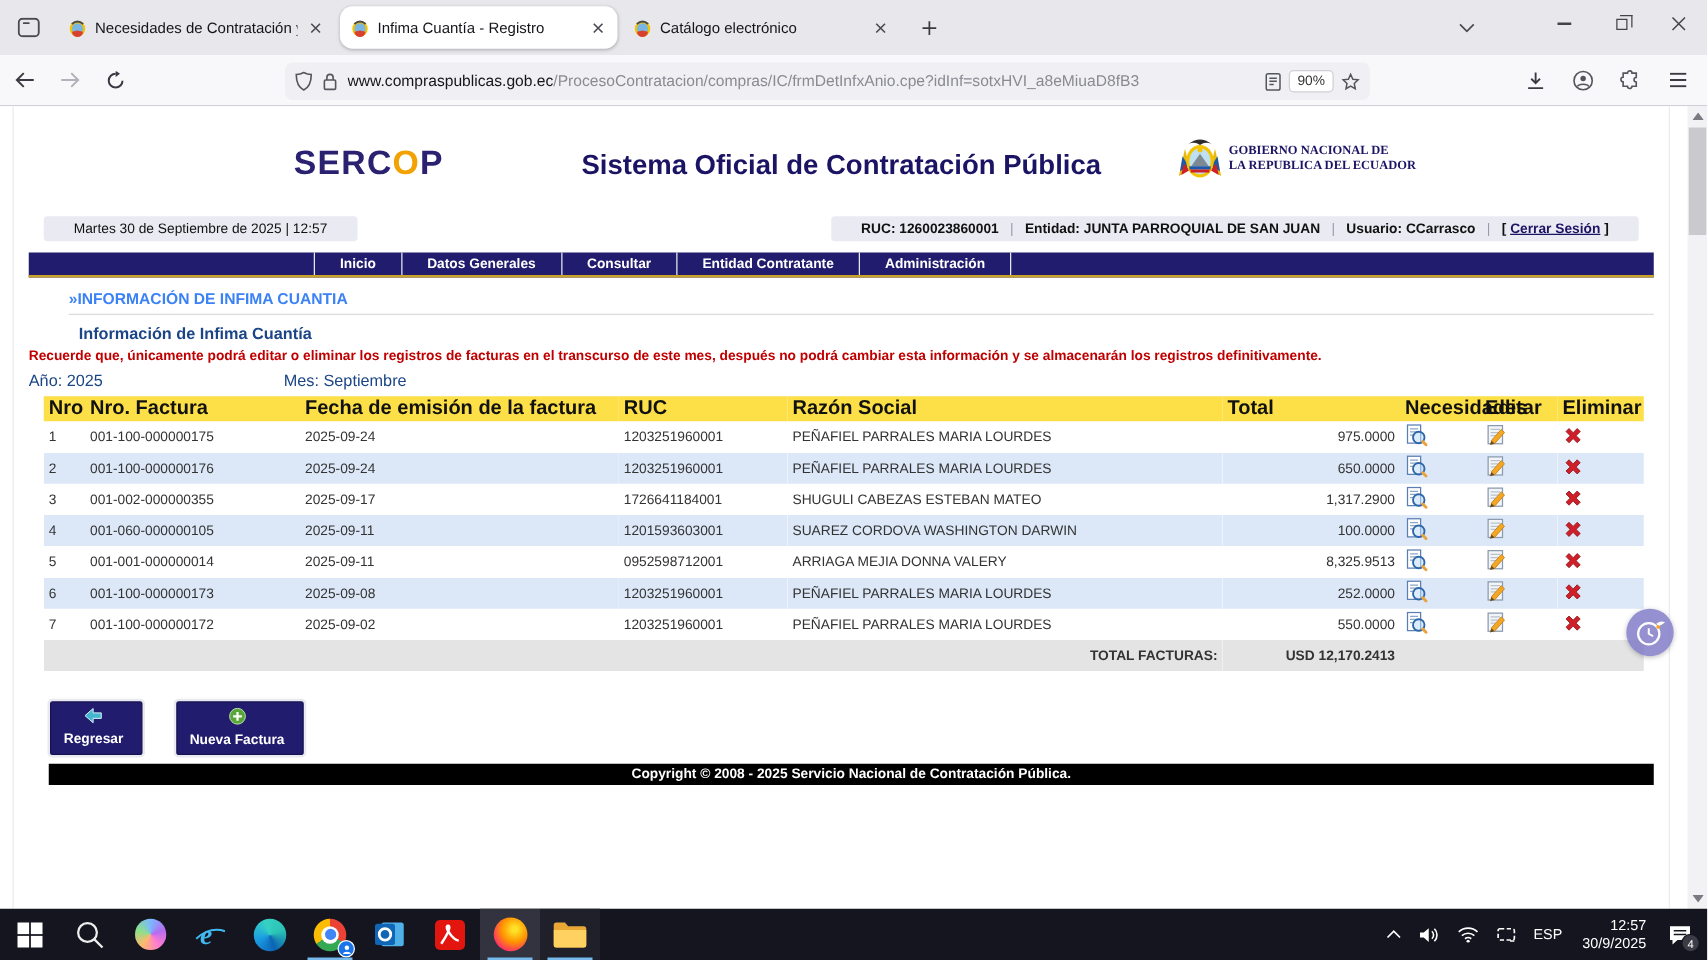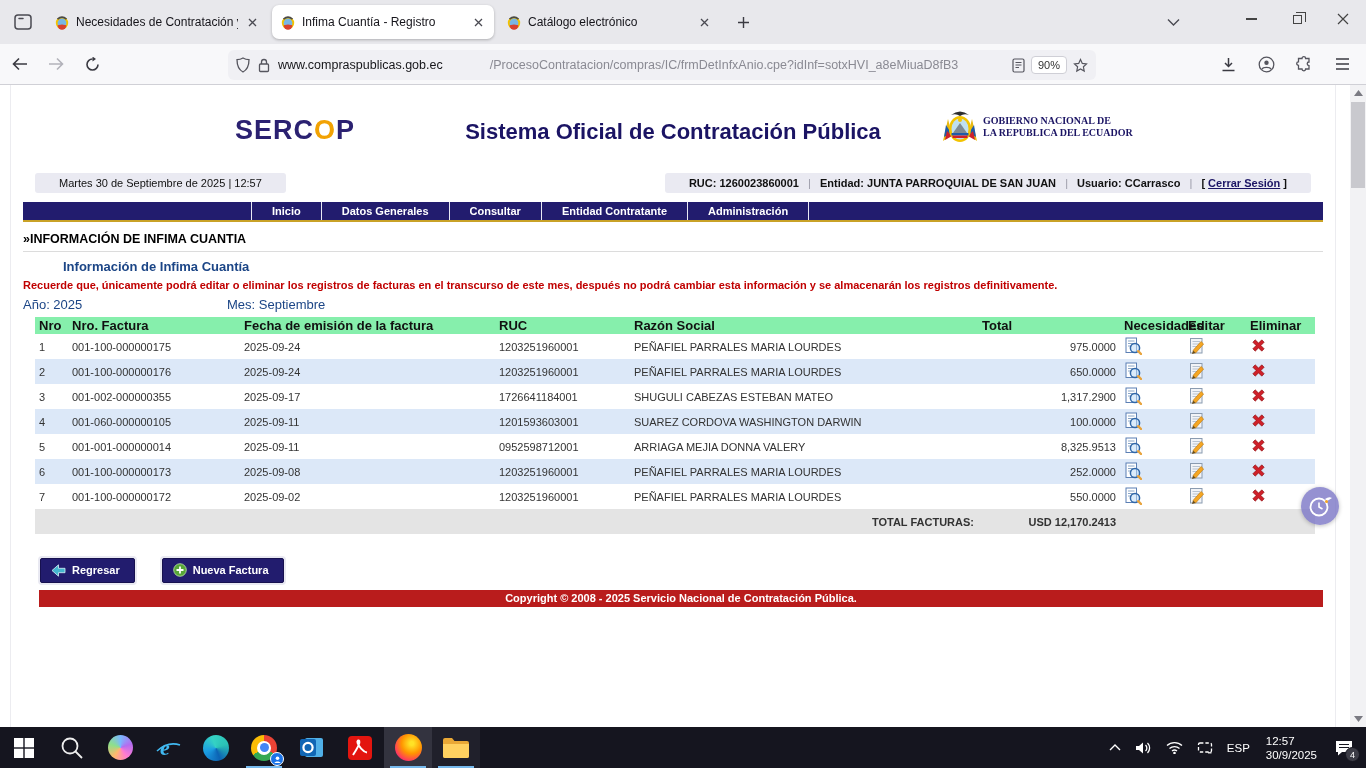--- a/index.html
+++ b/index.html
@@ -5,38 +5,38 @@
   * { margin:0; padding:0; box-sizing:border-box; }
   html,body { width:1366px; height:768px; overflow:hidden; }
   body { font-family:"Liberation Sans", sans-serif; background:#fff; }
   .screen { position:relative; width:1366px; height:768px; overflow:hidden; background:#fff; }
 
   
   .tabbar { position:absolute; top:0; left:0; width:1366px; height:44px; background:#e8e8ec; display:flex; align-items:center; }
   .fxview { width:30px; height:30px; margin:0 6px 0 8px; border-radius:5px; display:flex; align-items:center; justify-content:center; }
   .tab-strip { display:flex; align-items:center; height:44px; }
   .tab { position:relative; width:222px; height:34px; margin:5px 2px; border-radius:7px; display:flex; align-items:center; padding:0 8px; color:#15141a; }
-  .tab.active { background:#fff; box-shadow:0 1px 3px rgba(0,0,0,.25); }
+  .tab.active { background:#fff; box-shadow:0 1px 3px rgba(0,0,0,.25);border-radius:10px; }
   .tab-title { flex:1; font-size:12px; white-space:nowrap; overflow:hidden; margin:0 6px; }
   .tab-close { width:16px; height:16px; display:flex; align-items:center; justify-content:center; border-radius:3px; }
   .newtab-btn { width:30px; height:30px; margin-left:6px; display:flex; align-items:center; justify-content:center; border-radius:5px; }
   .tab-overflow { position:absolute; left:1158px; top:7px; width:30px; height:30px; display:flex; align-items:center; justify-content:center; }
   .win-controls { position:absolute; right:0; top:0; height:38px; display:flex; }
   .win-btn { width:46px; height:38px; display:flex; align-items:center; justify-content:center; }
   .wc-min { width:11px; height:1.5px; background:#444; }
   .wc-restore { width:9px; height:9px; border:1.3px solid #444; position:relative; background:#e8e8ec; }
   .wc-restore::before { content:""; position:absolute; left:2px; top:-4px; width:9px; height:9px; border:1.3px solid #444; border-left:none; border-bottom:none; }
 
   
   .toolbar { position:absolute; top:44px; left:0; width:1366px; height:41px; background:#f8f8fa; border-bottom:1px solid #d0d0d6; display:flex; align-items:center; }
   .nav-btn { width:32px; height:32px; display:flex; align-items:center; justify-content:center; border-radius:5px; margin-left:4px; }
   .urlbar { position:absolute; left:228px; top:6px; width:868px; height:30px; background:#f0f0f4; border-radius:6px; display:flex; align-items:center; padding:0 8px; }
   .url-text { flex:1; font-size:12.5px; white-space:nowrap; overflow:hidden; margin-left:8px; }
   .url-domain { color:#16161a; }
-  .url-path { color:#8a8a93;margin-left:47px; }
+  .url-path { color:#8a8a93; }
   .zoom-badge { font-size:11px; color:#333; background:#fff; border:1px solid #cfcfd6; border-radius:4px; padding:2px 6px; margin:0 6px; }
   .tb-right { position:absolute; right:8px; top:4px; display:flex; }
   .tb-right .nav-btn { margin-left:6px; }
 
   
   .viewport { position:absolute; top:85px; left:0; width:1350px; height:642px; background:#fff; overflow:hidden; }
   .page { position:absolute; left:10px; top:0; width:1326px; height:642px; border-left:1px solid #ececf0; border-right:1px solid #ececf0; padding:0 12px; }
 
   .page-header { position:relative; height:86px; }
   .sercop-logo { position:absolute; left:212px; top:30px; font-size:27px; font-weight:bold; letter-spacing:1px; color:#2b2171; }
@@ -48,59 +48,59 @@
   .info-row { display:flex; justify-content:space-between; align-items:flex-start; margin:2px 12px 0 12px; }
   .info-box { background:#eaeaf2; border-radius:3px; padding:4px 24px; font-size:11px; color:#111; }
   .session-box { font-weight:bold;text-align:right; }
   .session-box .sep { color:#9a9aa8; font-weight:normal; padding:0 6px; }
   .logout-link { color:#1b1464; text-decoration:underline; cursor:pointer; }
 
   .navbar { margin-top:9px; background:#221c6e; border-bottom:2px solid #c9a227; height:20px; display:flex; padding-left:228px; }
   .menu-item { color:#fff; font-size:11px; font-weight:bold; padding:3px 20px; border-right:1px solid #e8e8f4; cursor:pointer; }
   .menu-item:first-child { border-left:1px solid #e8e8f4; }
 
-  .breadcrumb { margin-top:10px; font-size:12.5px; font-weight:bold; color:#000000; padding-bottom:5px; border-bottom:1px solid #dcdcdc; }
+  .breadcrumb { margin-top:10px; font-size:12.5px; font-weight:bold; color:#3b82f6; padding-bottom:5px; border-bottom:1px solid #dcdcdc;margin-left:32px; }
   .section-title { margin-top:7px; font-size:13px; font-weight:bold; color:#1b4586;padding-left:40px; }
   .warning { margin-top:5px; font-size:11px; font-weight:bold; color:#c00000; }
   .yearmonth { margin-top:6px; display:flex; font-size:13px; font-weight:normal; color:#1b4586; }
   .year { width:204px; }
 
   table.facturas { margin:5px 0 0 12px; width:1280px; border-collapse:collapse; table-layout:fixed; }
-  table.facturas th { background:#86efac; font-size:13px; font-weight:bold; color:#111; text-align:left; padding:1px 4px; height:15px; }
+  table.facturas th { background:#fde047; font-size:16px; font-weight:bold; color:#111; text-align:left; padding:1px 4px; height:15px; }
   table.facturas td { font-size:11px; color:#333; height:25px; padding:0 4px; overflow:hidden; white-space:nowrap; }
   tbody tr:nth-child(even) { background:#dce8f8; }
   .c-total { text-align:right; }
   .c-icon span { display:inline-block; cursor:pointer; }
   .total-row { background:#e4e4e4; }
   .total-row td { height:17px; font-weight:bold; color:#000; }
   .total-label { text-align:right; }
 
   .btn-row { margin:24px 0 0 17px; display:flex; gap:27px; }
-  .btn { background:#221c6e; color:#fff; font-size:11px; font-weight:bold; border:1px solid #17114f; border-radius:2px; padding:4px 14px 5px 10px; display:flex; align-items:center; gap:6px; cursor:pointer; box-shadow:0 0 0 2px #e9e9f2; }
-
-  .site-footer { margin-top:7px; background:#b91c1c; height:17px; text-align:center; color:#fff; font-size:11px; font-weight:bold; line-height:17px;margin-left:16px; }
+  .btn { background:#221c6e; color:#fff; font-size:11px; font-weight:bold; border:1px solid #17114f; border-radius:2px; padding:4px 14px 5px 10px; display:flex; align-items:center; gap:6px; cursor:pointer; box-shadow:0 0 0 2px #e9e9f2;flex-direction:column; }
+
+  .site-footer { margin-top:7px; background:#000000; height:17px; text-align:center; color:#fff; font-size:11px; font-weight:bold; line-height:17px;margin-left:16px; }
 
   
   .float-widget { position:absolute; left:1301px; top:402px; width:38px; height:38px; border-radius:50%; background:rgba(122,117,198,.8); display:flex; align-items:center; justify-content:center; box-shadow:0 1px 4px rgba(0,0,0,.25); }
 
   
   .pagescroll { position:absolute; top:85px; left:1350px; width:16px; height:642px; background:#f2f2f4; }
   .ps-arrow { position:absolute; left:0; width:16px; height:16px; display:flex; align-items:center; justify-content:center; }
   .ps-thumb { position:absolute; left:1px; top:17px; width:14px; height:86px; background:#c9c9ce; }
 
   
   .taskbar { position:absolute; left:0; top:727px; width:1366px; height:41px; background:#15151f; display:flex; align-items:stretch; }
   .tb-app { width:48px; height:41px; display:flex; align-items:center; justify-content:center; position:relative; }
   .tb-app.running::after { content:""; position:absolute; bottom:0; left:6px; right:6px; height:2.5px; background:#76b9ed; }
   .tb-app.focused { background:#33333f; }
   .tb-app.subtle { background:#20202b; }
   .tray { position:absolute; right:0; top:0; height:41px; display:flex; align-items:center; }
   .tray-item { color:#fff; display:flex; align-items:center; justify-content:center; padding:0 7px; height:41px; }
   .lang { font-size:11.5px; }
-  .clock { font-size:11.5px; line-height:14px; text-align:left; padding:12px 9px; }
+  .clock { font-size:11.5px; line-height:14px; text-align:right; padding:12px 9px; }
   .notif { position:relative; padding:0 12px 0 8px; }
   .notif-badge { position:absolute; right:6px; bottom:6px; width:15px; height:15px; background:#3c3c46; border:1.5px solid #15151f; border-radius:50%; color:#fff; font-size:9px; display:flex; align-items:center; justify-content:center; }
 
   
   .ic { display:block; }
   .chrome-ic { position:relative; width:26px; height:26px; border-radius:50%; background:conic-gradient(#ea4335 0 33%, #34a853 33% 66%, #fbbc05 66% 100%); }
   .chrome-ic::before { content:""; position:absolute; left:6px; top:6px; width:14px; height:14px; border-radius:50%; background:#fff; }
   .chrome-ic::after { content:""; position:absolute; left:8.5px; top:8.5px; width:9px; height:9px; border-radius:50%; background:#4286f5; }
   .chrome-badge { position:absolute; right:4px; bottom:2px; width:14px; height:14px; border-radius:50%; background:#1a73e8; border:1px solid #fff; display:flex; align-items:center; justify-content:center; }
   .edge-ic { width:26px; height:26px; border-radius:50%; background:conic-gradient(from 160deg, #0c63b4, #1b9de2, #35d2c4, #2bc2b6, #0c63b4); }

